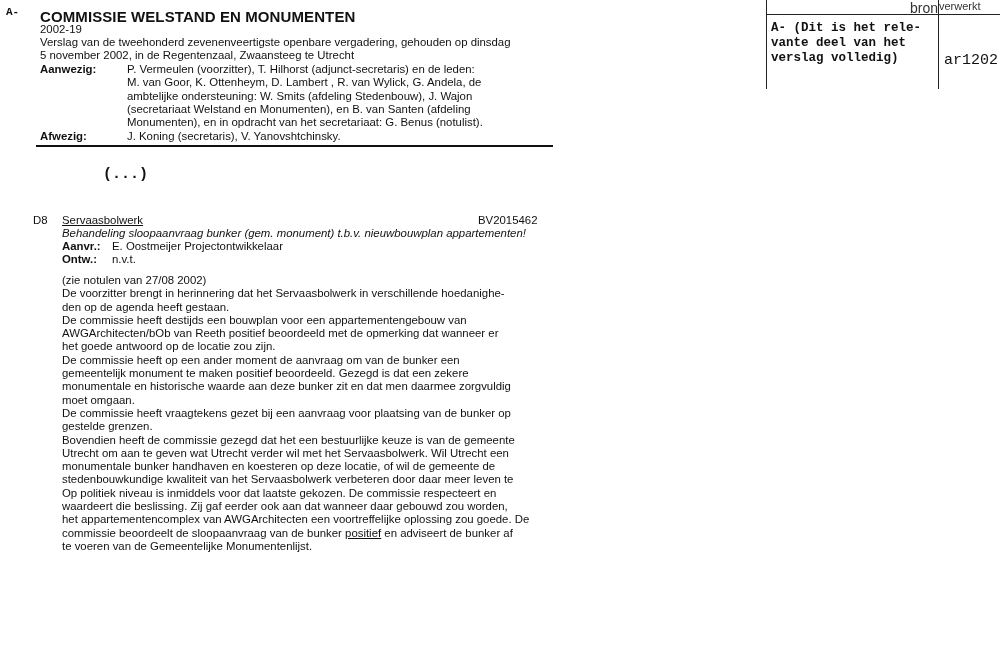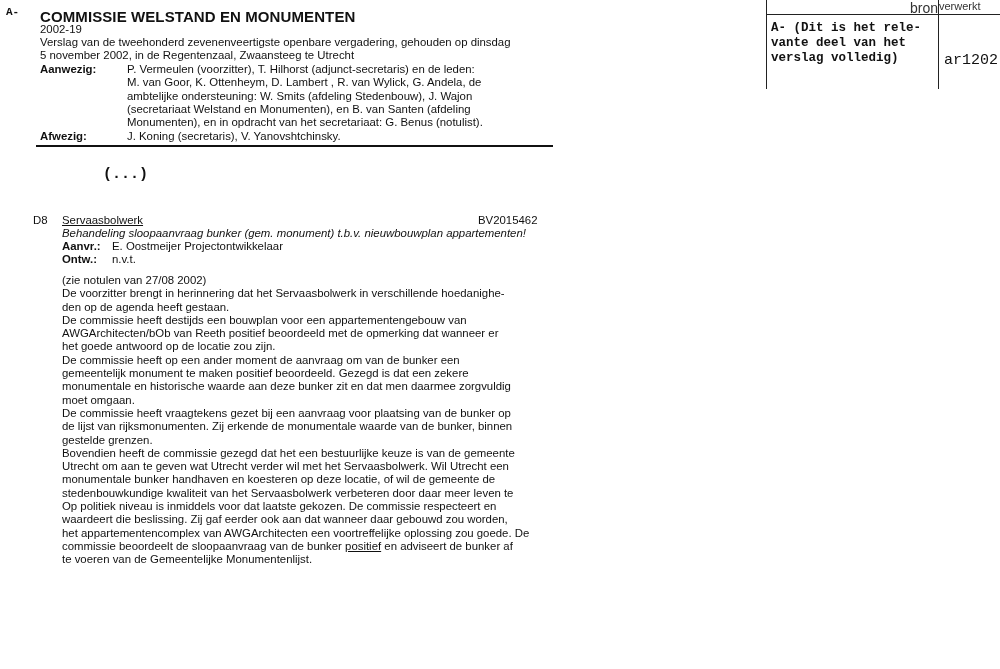--- a/index.html
+++ b/index.html
@@ -82,21 +82,20 @@
   <div class="line">De voorzitter brengt in herinnering dat het Servaasbolwerk in verschillende hoedanighe-</div>
   <div class="line">den op de agenda heeft gestaan.</div>
   <div class="line">De commissie heeft destijds een bouwplan voor een appartementengebouw van</div>
   <div class="line">AWGArchitecten/bOb van Reeth positief beoordeeld met de opmerking dat wanneer er</div>
   <div class="line">het goede antwoord op de locatie zou zijn.</div>
   <div class="line">De commissie heeft op een ander moment de aanvraag om van de bunker een</div>
   <div class="line">gemeentelijk monument te maken positief beoordeeld. Gezegd is dat een zekere</div>
   <div class="line">monumentale en historische waarde aan deze bunker zit en dat men daarmee zorgvuldig</div>
   <div class="line">moet omgaan.</div>
   <div class="line">De commissie heeft vraagtekens gezet bij een aanvraag voor plaatsing van de bunker op</div>
-  <div class="line">de lijst van rijksmonumenten. Zij erkende de monumentale waarde van de bunker, binnen</div>
   <div class="line">gestelde grenzen.</div>
   <div class="line">Bovendien heeft de commissie gezegd dat het een bestuurlijke keuze is van de gemeente</div>
   <div class="line">Utrecht om aan te geven wat Utrecht verder wil met het Servaasbolwerk. Wil Utrecht een</div>
   <div class="line">monumentale bunker handhaven en koesteren op deze locatie, of wil de gemeente de</div>
   <div class="line">stedenbouwkundige kwaliteit van het Servaasbolwerk verbeteren door daar meer leven te</div>
   <div class="line">Op politiek niveau is inmiddels voor dat laatste gekozen. De commissie respecteert en</div>
   <div class="line">waardeert die beslissing. Zij gaf eerder ook aan dat wanneer daar gebouwd zou worden,</div>
   <div class="line">het appartementencomplex van AWGArchitecten een voortreffelijke oplossing zou goede. De</div>
   <div class="line"><span>commissie beoordeelt de sloopaanvraag van de bunker </span><span class="u">positief</span><span> en adviseert de bunker af</span></div>
   <div class="line">te voeren van de Gemeentelijke Monumentenlijst.</div>

